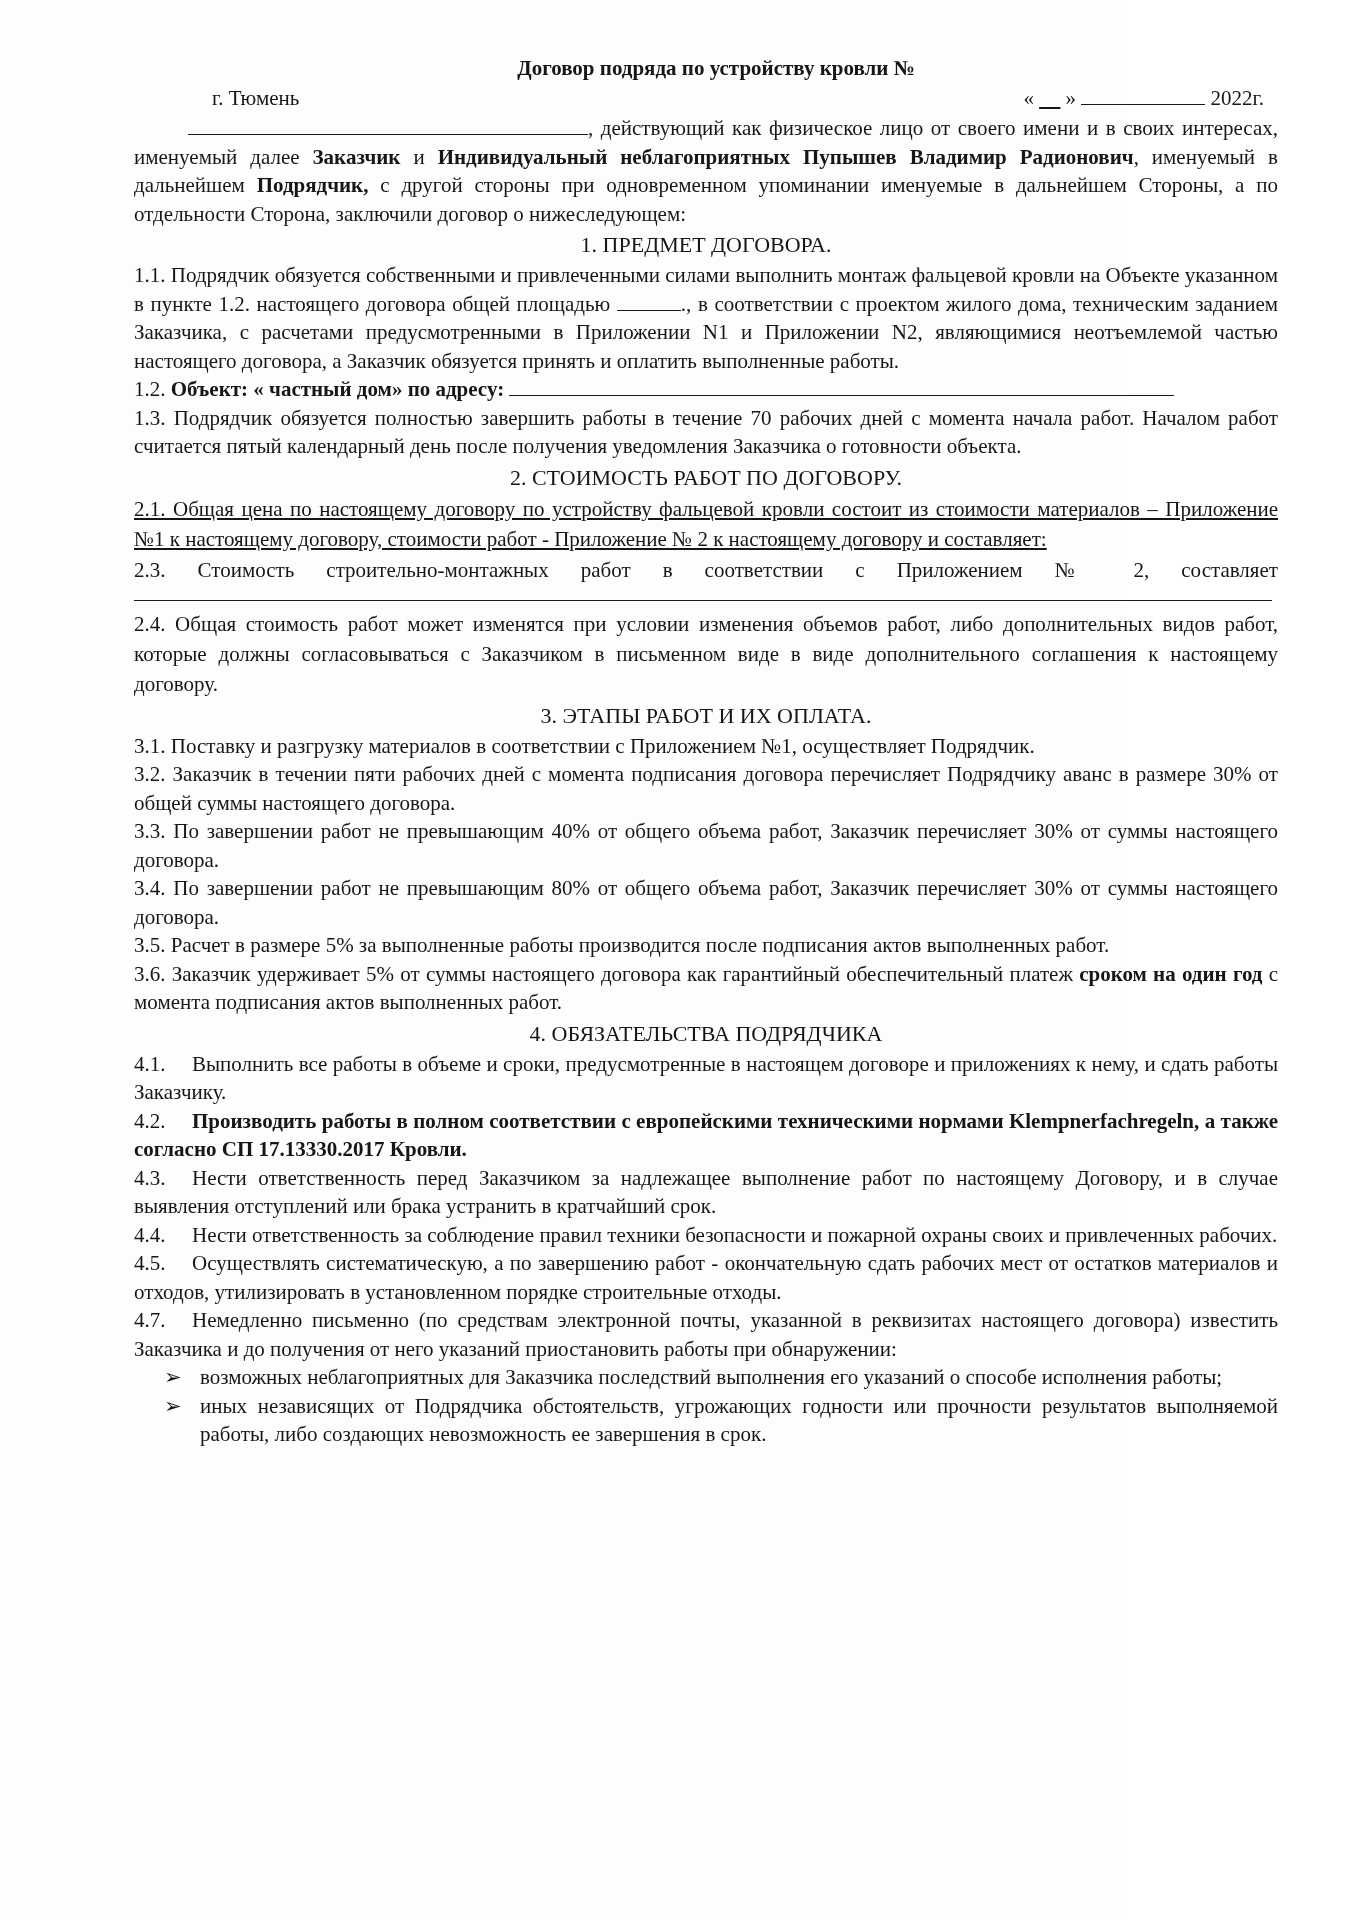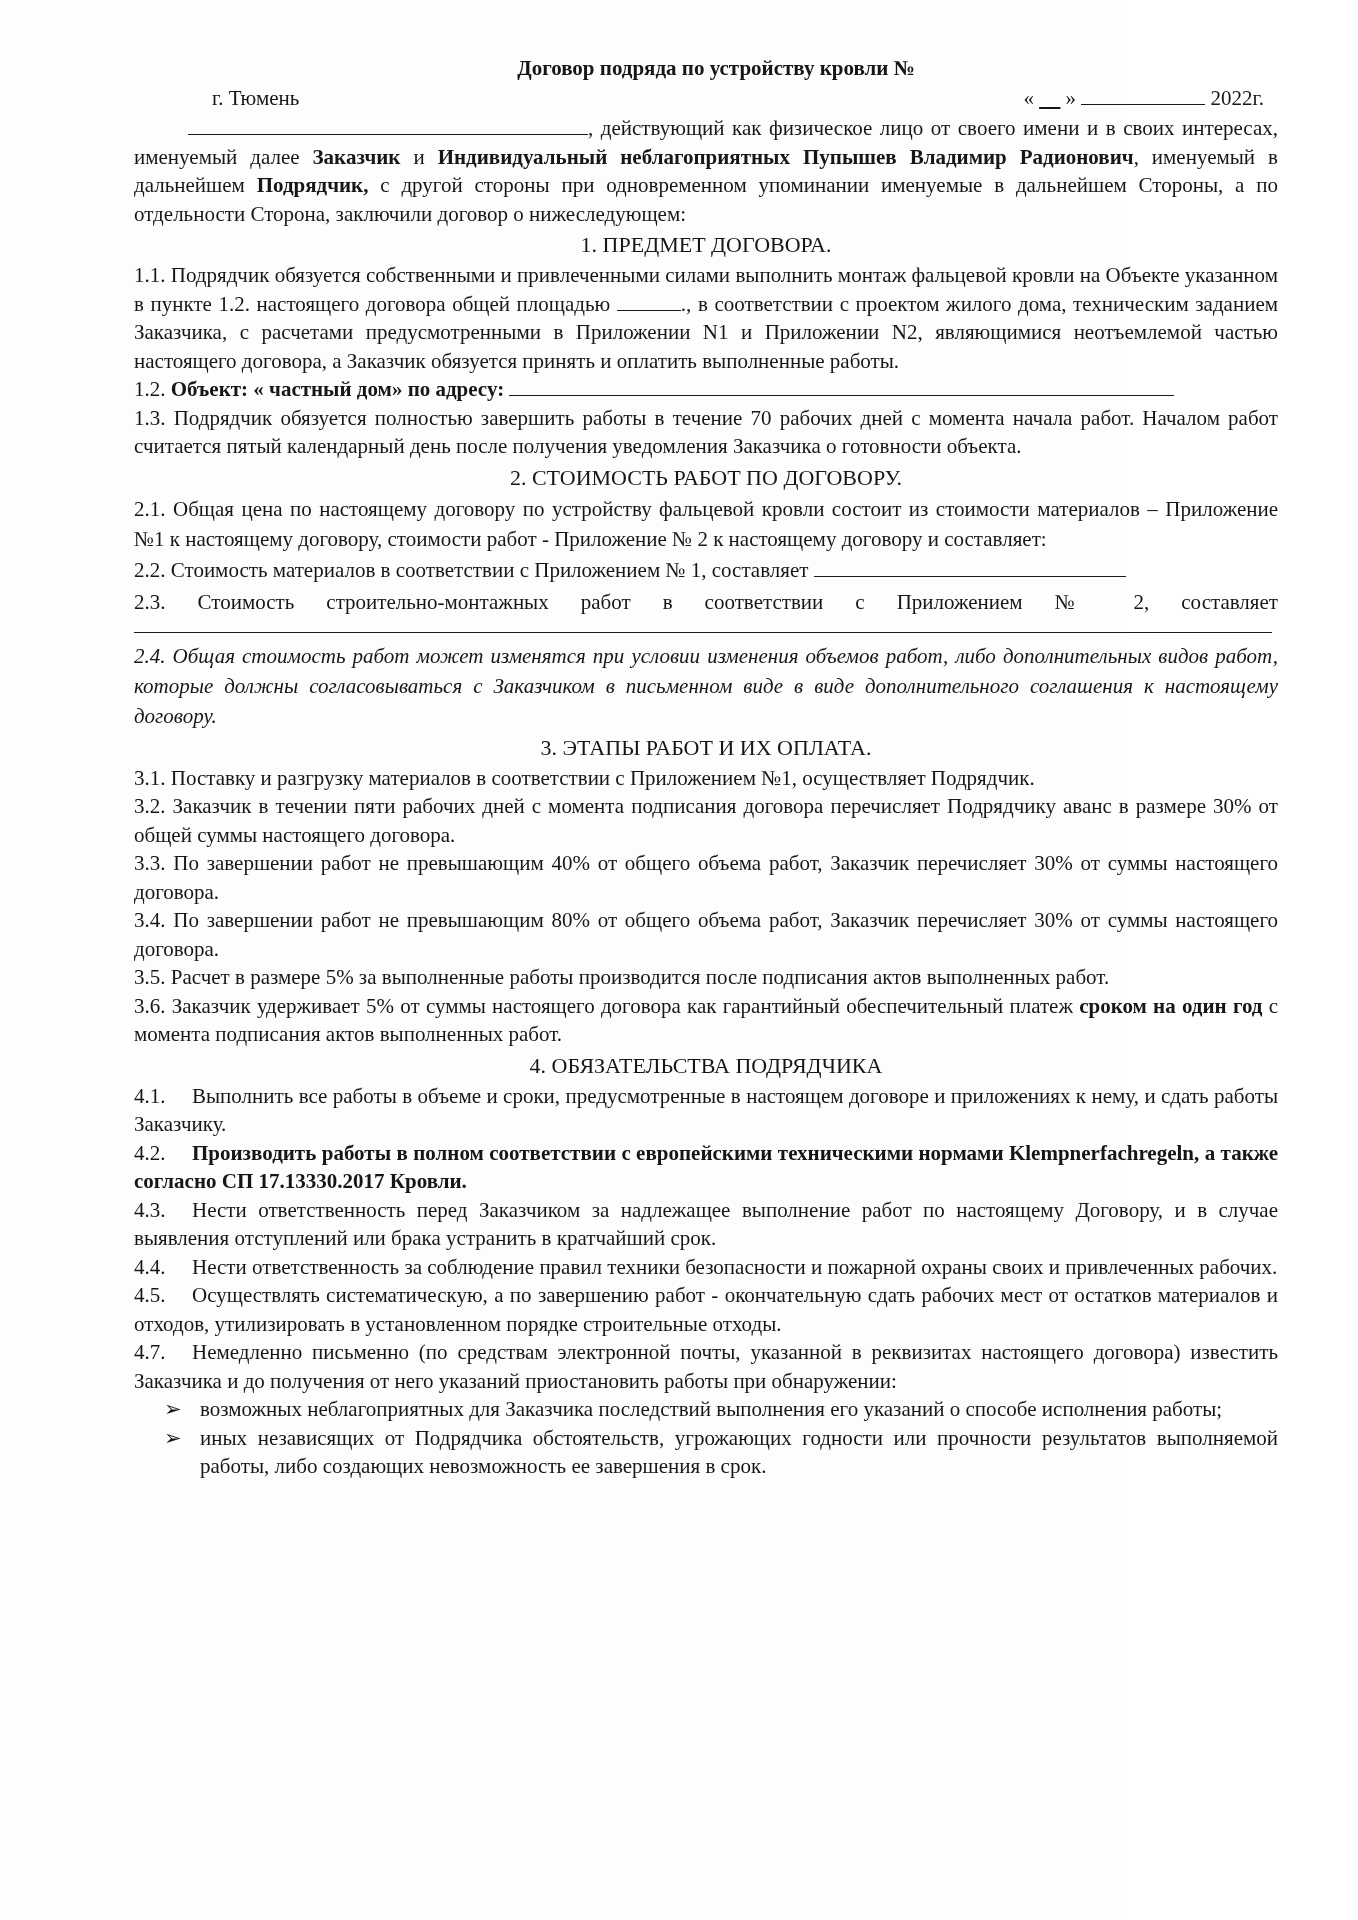--- a/index.html
+++ b/index.html
@@ -50,25 +50,24 @@
       <span class="uline" style="width:400px;"></span><span>, действующий как физическое лицо от своего имени и в</span>
       <span>своих интересах, именуемый далее </span><b>Заказчик</b><span> и </span><b>Индивидуальный неблагоприятных Пупышев Владимир Радионович</b><span>, именуемый в дальнейшем </span><b>Подрядчик,</b><span> с другой стороны при одновременном упоминании именуемые в дальнейшем Стороны, а по отдельности Сторона, заключили договор о нижеследующем:</span>
     </p>
 
     <div class="h">1. ПРЕДМЕТ ДОГОВОРА.</div>
     <p><span>1.1. Подрядчик обязуется собственными и привлеченными силами выполнить монтаж фальцевой кровли на Объекте указанном в пункте 1.2. настоящего договора общей площадью </span><span class="uline" style="width:64px;"></span><span>., в соответствии с проектом жилого дома, техническим заданием Заказчика, с расчетами предусмотренными в Приложении N1 и Приложении N2, являющимися неотъемлемой частью настоящего договора, а Заказчик обязуется принять и оплатить выполненные работы.</span></p>
     <p style="text-align-last:left;"><span>1.2. </span><b>Объект: « частный дом»  по адресу:</b> <span class="uline" style="width:665px;"></span></p>
     <p>1.3. Подрядчик обязуется полностью завершить работы в течение 70 рабочих дней с момента начала работ. Началом работ считается пятый календарный день после получения уведомления Заказчика о готовности объекта.</p>
 
     <div class="h">2. СТОИМОСТЬ РАБОТ ПО ДОГОВОРУ.</div>
-    <p style="line-height:30px;">2.1. Общая цена по настоящему договору по устройству фальцевой кровли состоит из стоимости материалов – Приложение №1 к настоящему договору, стоимости работ - Приложение № 2 к настоящему договору и составляет:</p>
-    <p style="line-height:32px;"><span>2.2.  Стоимость материалов в соответствии с Приложением № 1, составляет </span><span class="uline" style="width:312px;"></span></p>
+    <p style="line-height:30px;text-decoration:underline;">2.1. Общая цена по настоящему договору по устройству фальцевой кровли состоит из стоимости материалов – Приложение №1 к настоящему договору, стоимости работ - Приложение № 2 к настоящему договору и составляет:</p>
     <p style="text-align-last:justify; line-height:32px;">2.3. Стоимость строительно-монтажных работ в соответствии с Приложением № 2, составляет</p>
     <div class="fullline"></div>
-    <p style="line-height:30px;font-style:italic;">2.4. Общая стоимость работ может изменятся при условии изменения объемов работ, либо дополнительных видов работ, которые должны согласовываться с Заказчиком в письменном виде в виде дополнительного соглашения к настоящему договору.</p>
+    <p style="line-height:30px;">2.4. Общая стоимость работ может изменятся при условии изменения объемов работ, либо дополнительных видов работ, которые должны согласовываться с Заказчиком в письменном виде в виде дополнительного соглашения к настоящему договору.</p>
 
     <div class="h">3. ЭТАПЫ РАБОТ И ИХ ОПЛАТА.</div>
     <p>3.1.  Поставку и разгрузку материалов в соответствии с Приложением №1, осуществляет Подрядчик.</p>
     <p>3.2. Заказчик в течении пяти рабочих дней с момента подписания договора перечисляет Подрядчику аванс в размере 30% от общей суммы настоящего договора.</p>
     <p>3.3. По завершении работ не превышающим 40% от общего объема работ, Заказчик перечисляет 30% от суммы настоящего договора.</p>
     <p>3.4. По завершении работ не превышающим 80% от общего объема работ, Заказчик перечисляет 30% от суммы настоящего договора.</p>
     <p>3.5.  Расчет в размере 5% за выполненные работы производится после подписания актов выполненных работ.</p>
     <p><span>3.6. Заказчик удерживает 5% от суммы настоящего договора как гарантийный обеспечительный платеж </span><b>сроком на один год</b><span> с момента подписания актов выполненных работ.</span></p>
 
     <div class="h">4. ОБЯЗАТЕЛЬСТВА ПОДРЯДЧИКА</div>

